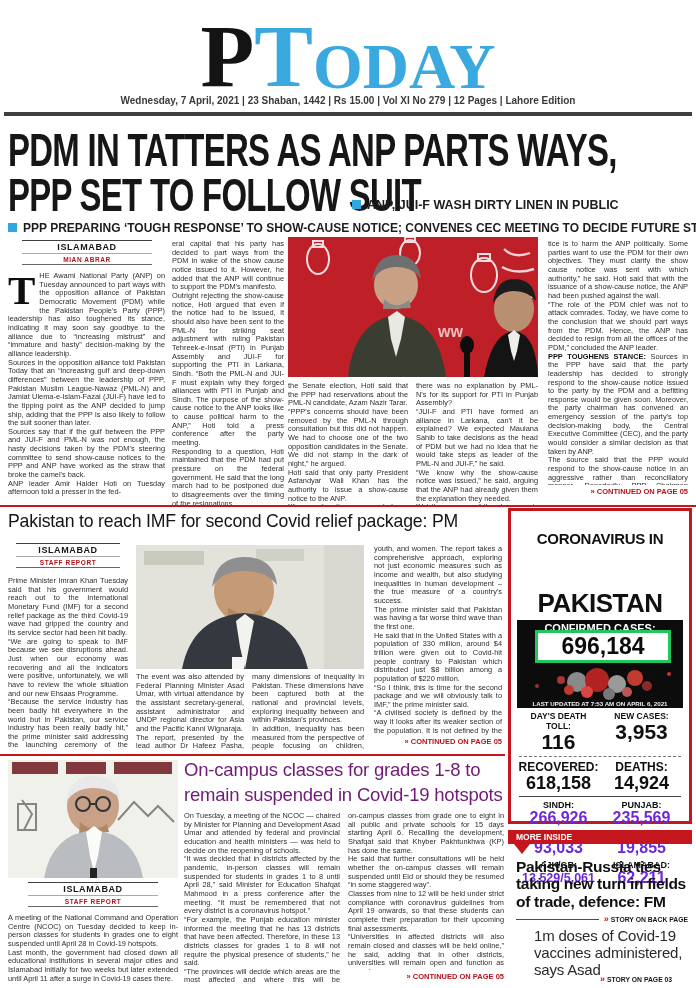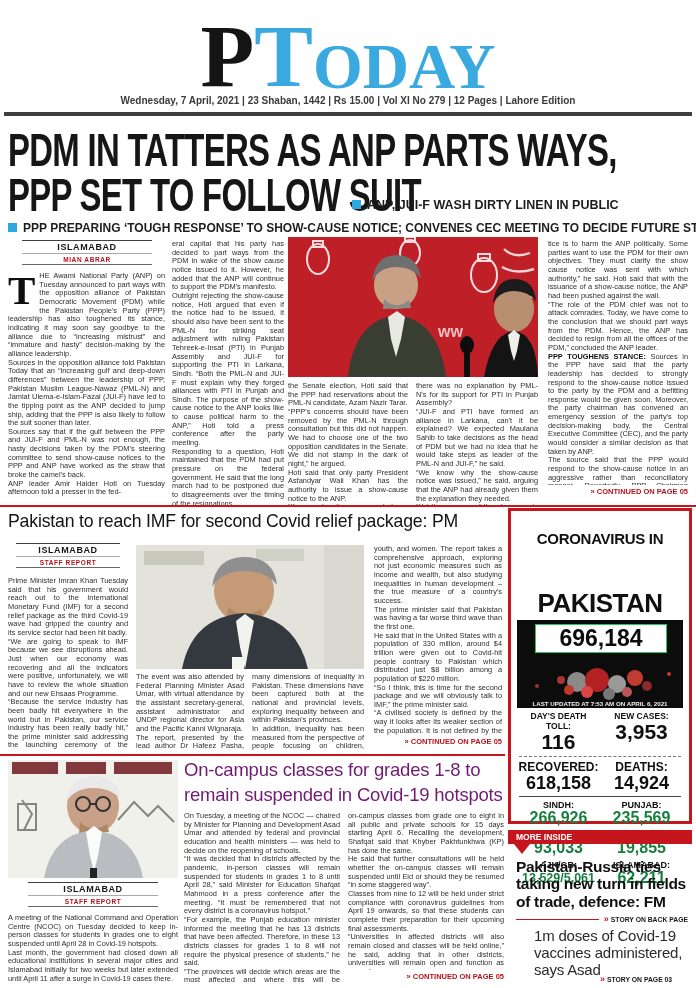--- a/index.html
+++ b/index.html
@@ -44,33 +44,33 @@
   .sechead3{font-size:18.5px;color:#701a75;line-height:1.35;letter-spacing:-0.2px;}
 
   .redrule{background:#c5161d;height:2px;}
 
   
   .covid{left:508px;top:508px;width:184px;height:316px;border:3px solid #c5161d;background:#fff;box-sizing:border-box;}
   .cv-t1{margin-top:19px;text-align:center;font-weight:900;font-size:15px;color:#101010;letter-spacing:-0.3px;}
   .cv-t2{text-align:center;font-weight:900;font-size:26px;color:#101010;letter-spacing:-0.5px;line-height:1;margin-top:43px;}
   .cv-black{margin:4px 6px 0 6px;background:#0c0c0c;position:relative;height:88px;overflow:hidden;}
   .cv-conf{position:absolute;left:0;top:2px;width:100%;text-align:center;color:#fff;font-weight:900;font-size:11px;}
-  .cv-num{position:absolute;left:18px;top:4px;width:130px;background:#fff;border:1px solid #22c55e;
+  .cv-num{position:absolute;left:18px;top:10px;width:130px;background:#fff;border:3px solid #22c55e;
           text-align:center;font-weight:900;font-size:23px;color:#0c0c0c;}
   .cv-upd{position:absolute;left:0;bottom:1px;width:100%;text-align:center;color:#eee;font-weight:bold;font-size:6.2px;}
   .cv-row{display:flex;margin:3px 6px 0 6px;}
   .cv-cell{flex:1;text-align:center;}
   .cv-lab{font-weight:900;font-size:8.5px;color:#0f0f0f;}
   .cv-val{font-weight:900;font-size:21px;color:#0f0f0f;line-height:1.05;}
   .cv-dash{border-top:1px dashed #777;margin:3px 8px 0 8px;}
   .cv-solid{border-top:1.5px solid #444;margin:3px 8px 0 8px;}
   .cv-lab2{font-weight:900;font-size:12px;color:#0f0f0f;}
   .cv-val2{font-weight:900;font-size:18px;color:#0f0f0f;line-height:1.05;}
   .cv-plab{font-weight:900;font-size:9px;color:#0f0f0f;}
-  .cv-pval{font-weight:900;font-size:16px;color:#15803d;line-height:1.05;}
+  .cv-pval{font-weight:900;font-size:16px;color:#6d28d9;line-height:1.05;}
   .cv-pval.small{font-size:12.5px;padding-top:2px;}
 
   
   .mi-band{left:508px;top:830px;width:184px;height:14px;background:#c5161d;color:#fff;
            font-weight:bold;font-size:8.5px;line-height:14px;padding-left:8px;box-sizing:border-box;}
   .mi-arrow{left:514px;top:844px;width:0;height:0;border-left:8px solid transparent;border-right:8px solid transparent;
             border-top:10px solid #c5161d;}
   .mi-t1{left:516px;top:858px;width:172px;font-weight:bold;font-size:15.5px;line-height:1.12;color:#101010;letter-spacing:-0.3px;}
   .mi-link{display:flex;align-items:center;font-size:6.8px;font-weight:bold;color:#161616;}
   .mi-link .chev{color:#c5161d;font-size:9px;font-weight:900;margin:0 2px;}

